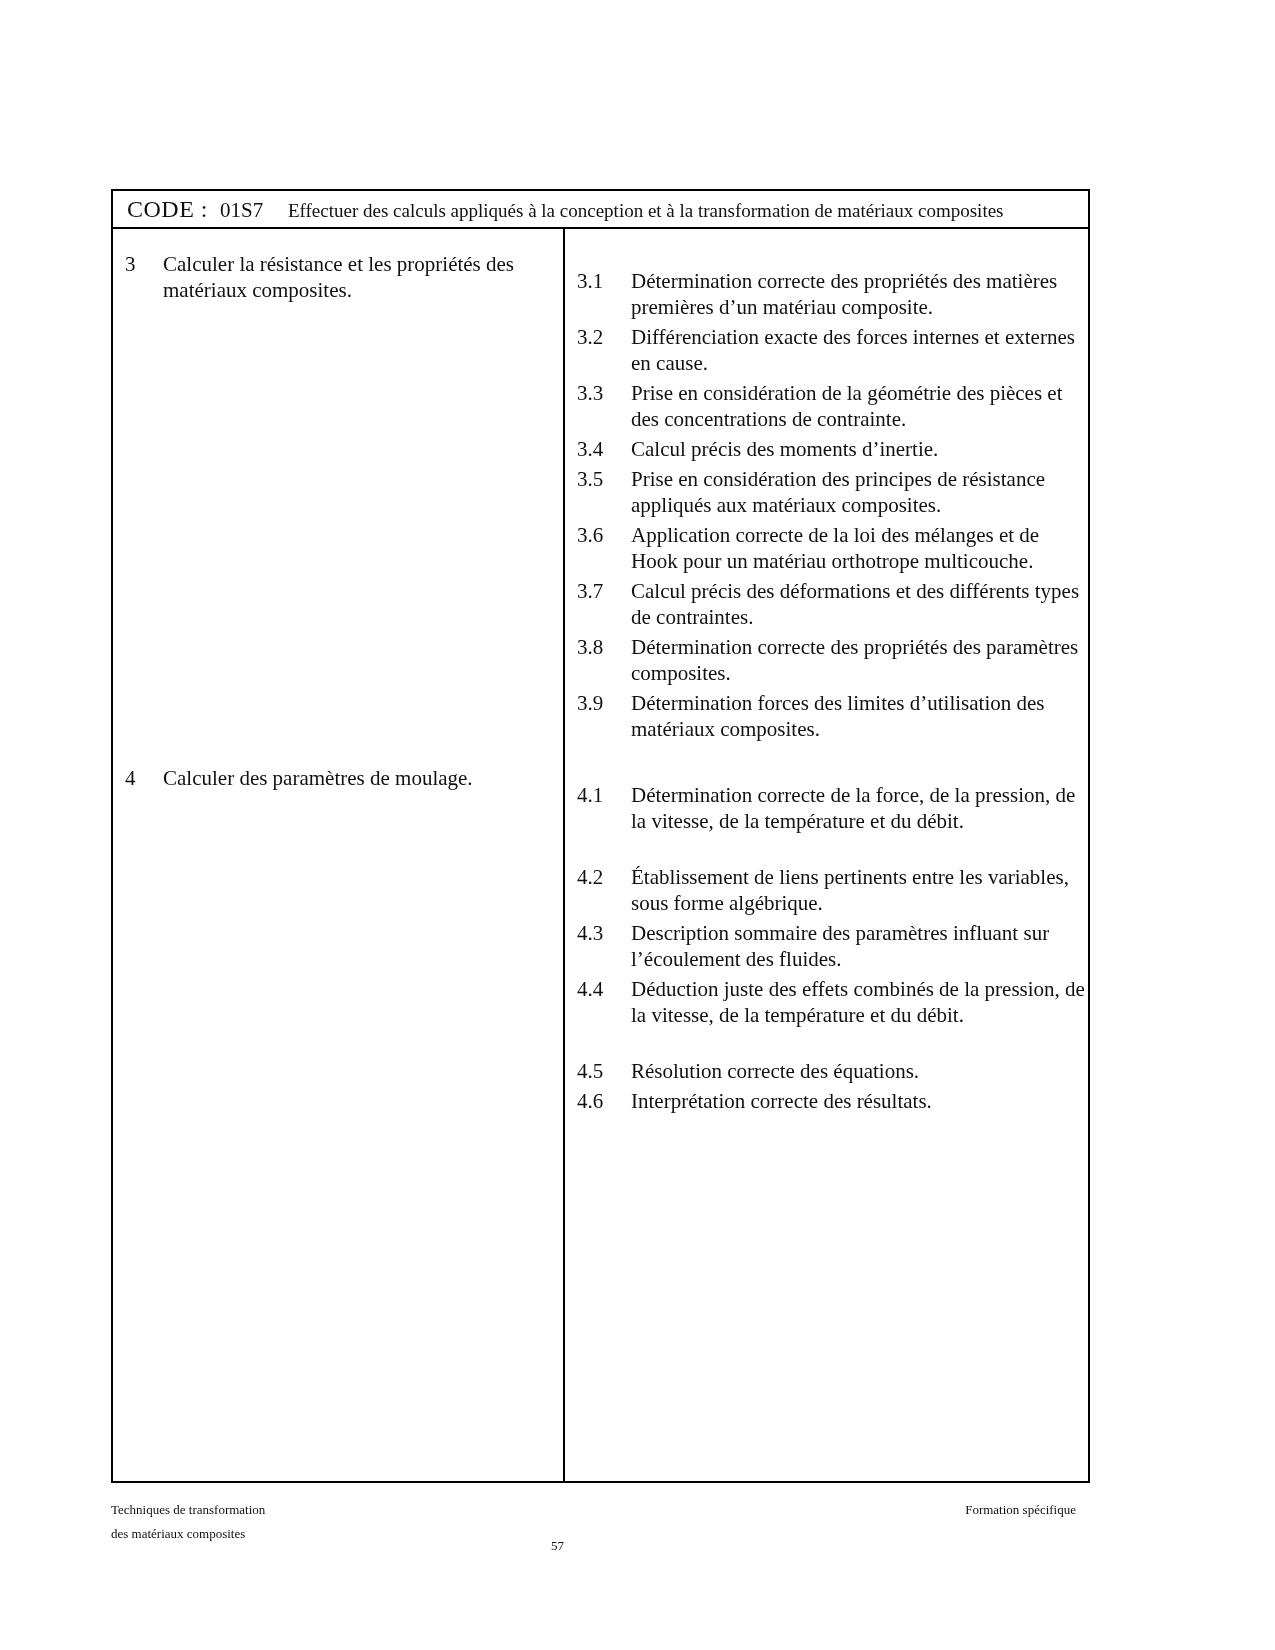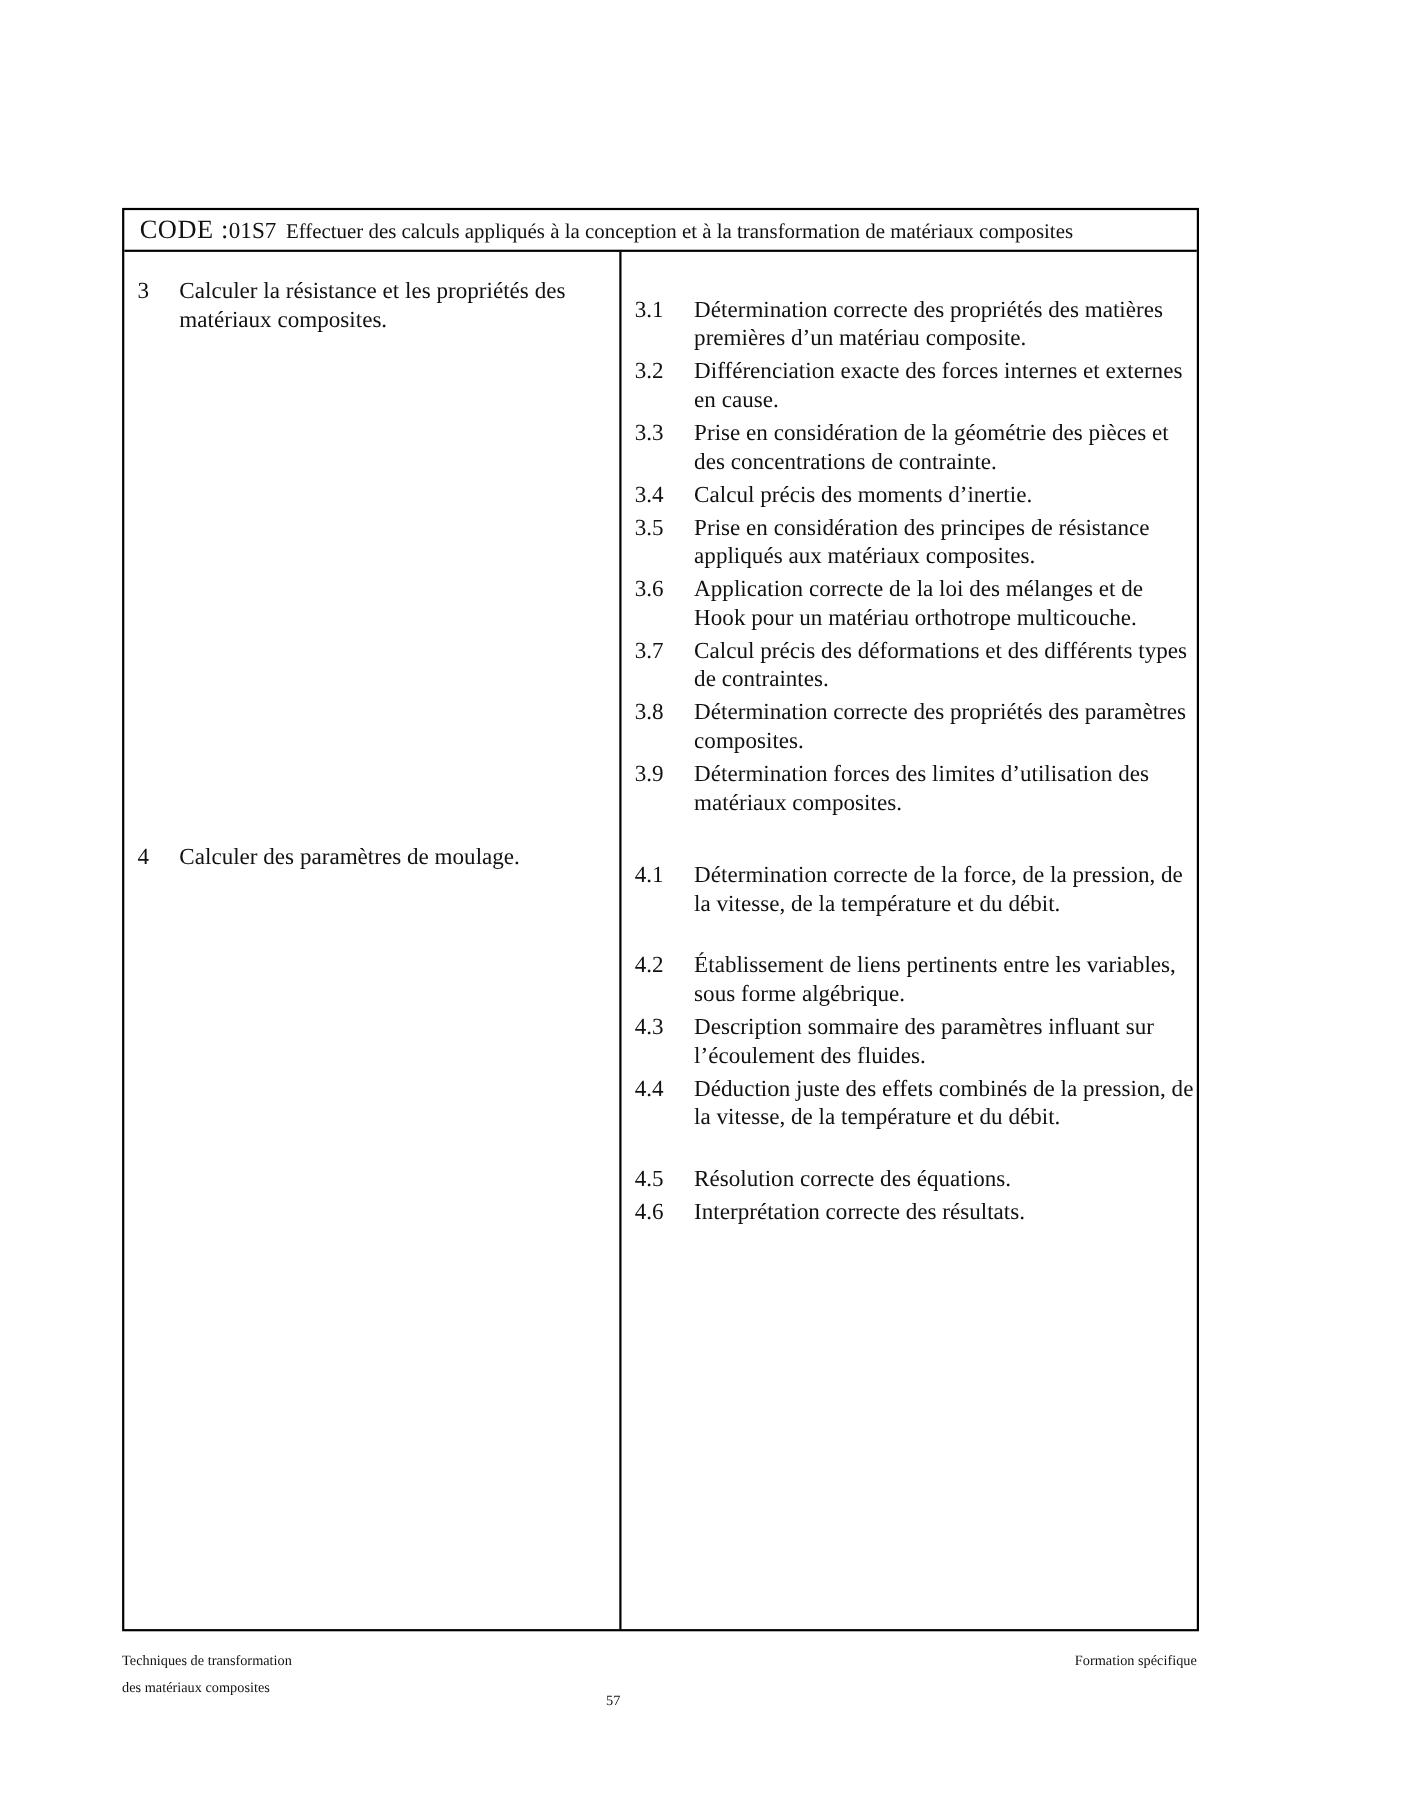--- a/index.html
+++ b/index.html
@@ -4,36 +4,36 @@
 <style>
   html, body { margin: 0; padding: 0; background: #ffffff; }
   body { width: 1275px; height: 1650px; position: relative; overflow: hidden;
          font-family: "Liberation Serif", "DejaVu Serif", serif; color: #111; }
   .table { position: absolute; left: 111px; top: 189px; width: 979px; height: 1294px;
            border: 2px solid #000; box-sizing: border-box; }
   .header { position: absolute; left: 0; top: 0; right: 0; height: 38px;
             border-bottom: 2px solid #000; box-sizing: border-box;
             font-size: 19px; line-height: 36px; padding-left: 14px; white-space: nowrap; }
   .header .code-label { font-size: 24px; letter-spacing: 0.5px; }
-  .header .code-value { font-size: 21px; }
-  .header .title { font-size: 19px; margin-left: 4px; }
+  .header .code-value { font-size: 21px; margin-left: 12px; }
+  .header .title { font-size: 19px; margin-left: 20px; }
   .divider { position: absolute; left: 450px; top: 38px; bottom: 0; width: 2px; background: #000; }
   .left-col { position: absolute; left: 0; top: 38px; width: 450px; bottom: 0; }
   .right-col { position: absolute; left: 452px; top: 38px; right: 0; bottom: 0; margin-top: 17px; }
   .item { position: absolute; font-size: 21px; line-height: 26px; }
   .left-col .item { left: 12px; width: 430px; }
   .left-col .num { position: absolute; left: 0; top: 0; }
   .left-col .txt { position: absolute; left: 38px; top: 0; width: 395px; }
   .right-col .item { left: 12px; width: 510px; }
   .right-col .num { position: absolute; left: 0; top: 0; }
   .right-col .txt { position: absolute; left: 54px; top: 0; width: 460px; }
   .footer { position: absolute; font-size: 13px; line-height: 24px; }
   .footer-left { left: 111px; top: 1498px; }
   .footer-center { left: 551px; top: 1498px; margin-top: 36px; }
-  .footer-right { right: 187px; top: 1498px; text-align: right; }
+  .footer-right { right: 199px; top: 1498px; text-align: right; }
 </style>
 </head>
 <body>
 
 <div class="table">
   <div class="header">
     <span class="code-label">CODE :</span><span class="code-value">01S7</span>
     <span class="title">Effectuer des calculs appliqués à la conception et à la transformation de matériaux composites</span>
   </div>
   <div class="divider"></div>

